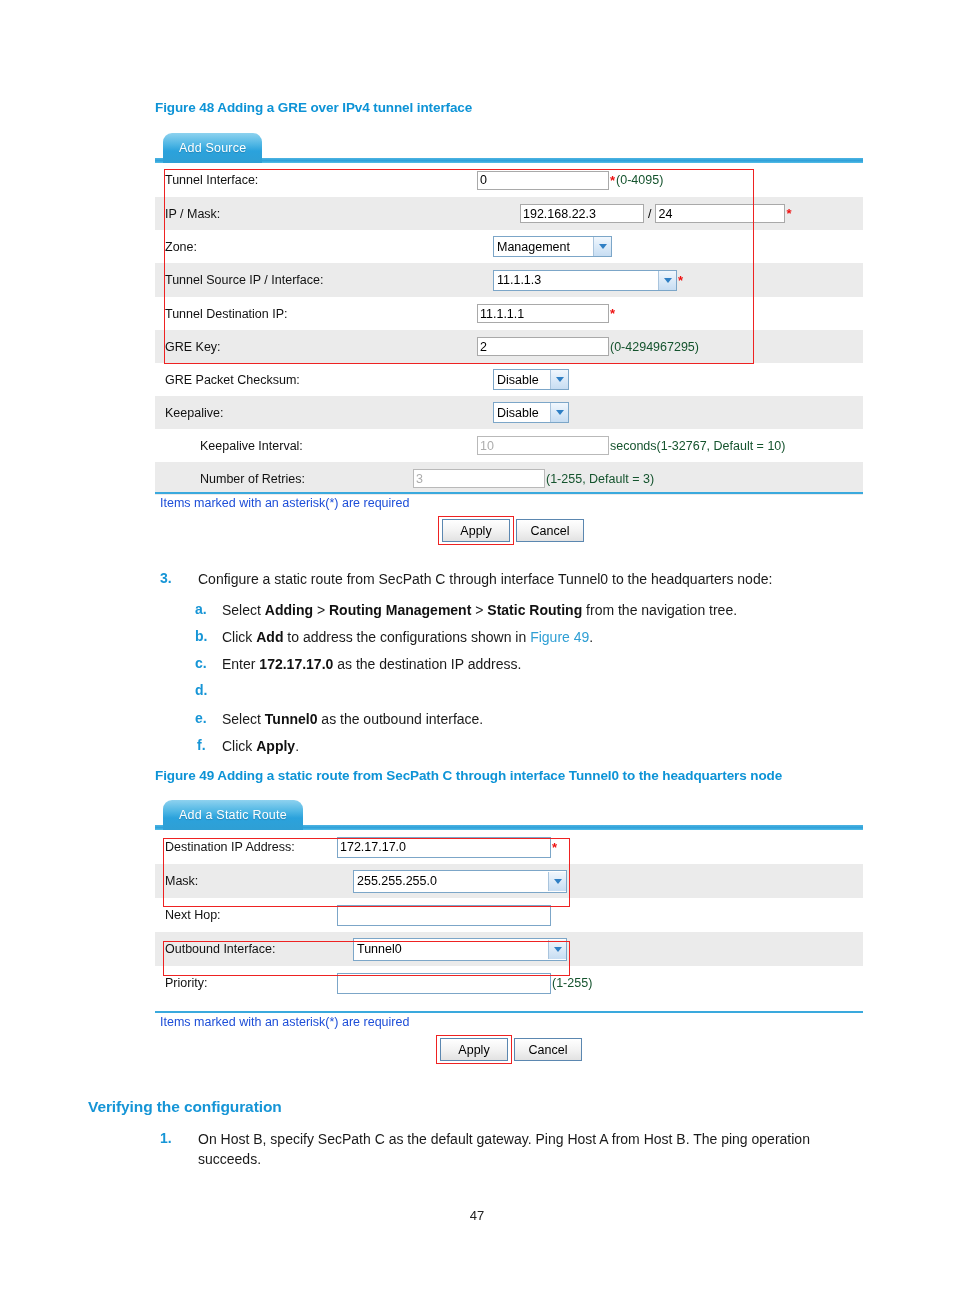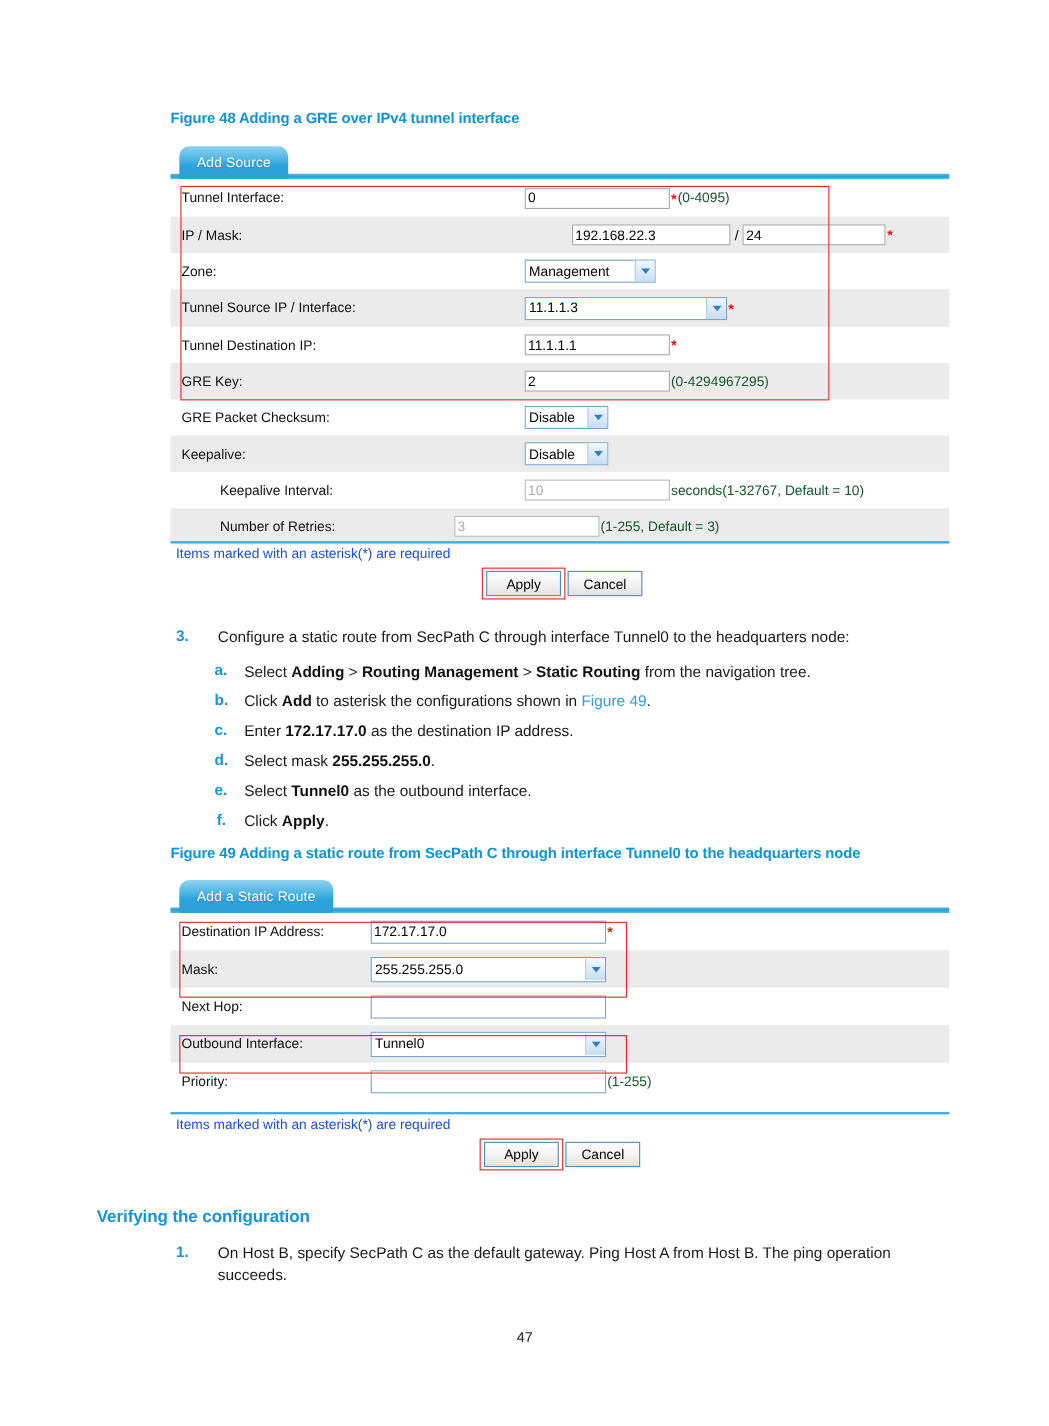--- a/index.html
+++ b/index.html
@@ -125,20 +125,21 @@
     height: 21px;
     border: 1px solid #7ca6c8;
     background: #ffffff;
     display: inline-flex;
     align-items: center;
     justify-content: space-between;
     box-sizing: border-box;
     font-size: 12.5px;
     padding-left: 3px;
     color: #000;
+    margin-left: 16px;
   }
   .sel .arrow-btn {
     width: 17px;
     height: 19px;
     margin: 0 0 0 2px;
     background: linear-gradient(to bottom, #f1f7fd 0%, #dbeaf8 50%, #c7ddf2 100%);
     border-left: 1px solid #a9c4dd;
     display: flex;
     align-items: center;
     justify-content: center;
@@ -262,21 +263,21 @@
         <div class="fctl">
           <input class="txt" style="width: 132px;" value="0">
           <span class="star">*</span>
           <span class="hint">(0-4095)</span>
         </div>
       </div>
 
       <div class="frow alt">
         <div class="flabel" style="width:365px;">IP / Mask:</div>
         <div class="fctl">
-          <input class="txt" style="width: 144px;" value="192.168.22.3">
+          <input class="txt" style="width: 124px;" value="192.168.22.3">
           <span class="slash">/</span>
           <input class="txt" style="width: 130px;" value="24">
           <span class="star">*</span>
         </div>
       </div>
 
       <div class="frow">
         <div class="flabel" style="width:322px;">Zone:</div>
         <div class="fctl">
           <div class="sel" style="width:119px;">
@@ -372,27 +373,26 @@
   </div>
   <div class="redbox" style="left:438px; top:516px; width:76px; height:29px;"></div>
 
   <div class="num-marker" style="left:160px; top:570px;">3.</div>
   <div class="step" style="left:198px; top:570px; width:680px;">Configure a static route from SecPath C through interface Tunnel0 to the headquarters node:</div>
 
   <div class="alpha-marker" style="left:195px; top:601px;">a.</div>
   <div class="step" style="left:222px; top:601px; width:660px;"><span>Select </span><span class="b">Adding</span><span> &gt; </span><span class="b">Routing Management</span><span> &gt; </span><span class="b">Static Routing</span><span> from the navigation tree.</span></div>
 
   <div class="alpha-marker" style="left:195px; top:628px;">b.</div>
-  <div class="step" style="left:222px; top:628px; width:660px;"><span>Click </span><span class="b">Add</span><span> to asterisk the configurations shown in </span><span class="link">Figure 49</span><span>.</span></div>
+  <div class="step" style="left:222px; top:628px; width:660px;"><span>Click </span><span class="b">Add</span><span> to address the configurations shown in </span><span class="link">Figure 49</span><span>.</span></div>
 
   <div class="alpha-marker" style="left:195px; top:655px;">c.</div>
   <div class="step" style="left:222px; top:655px; width:660px;"><span>Enter </span><span class="b">172.17.17.0</span><span> as the destination IP address.</span></div>
 
   <div class="alpha-marker" style="left:195px; top:682px;">d.</div>
-  <div class="step" style="left:222px; top:682px; width:660px;"><span>Select mask </span><span class="b">255.255.255.0</span><span>.</span></div>
 
   <div class="alpha-marker" style="left:195px; top:710px;">e.</div>
   <div class="step" style="left:222px; top:710px; width:660px;"><span>Select </span><span class="b">Tunnel0</span><span> as the outbound interface.</span></div>
 
   <div class="alpha-marker" style="left:197px; top:737px;">f.</div>
   <div class="step" style="left:222px; top:737px; width:660px;"><span>Click </span><span class="b">Apply</span><span>.</span></div>
 
   <div class="fig-caption" style="left:155px; top:768px;">Figure 49 Adding a static route from SecPath C through interface Tunnel0 to the headquarters node</div>
 
   <div class="ui-panel" style="left:155px; top:800px; width:708px;">

